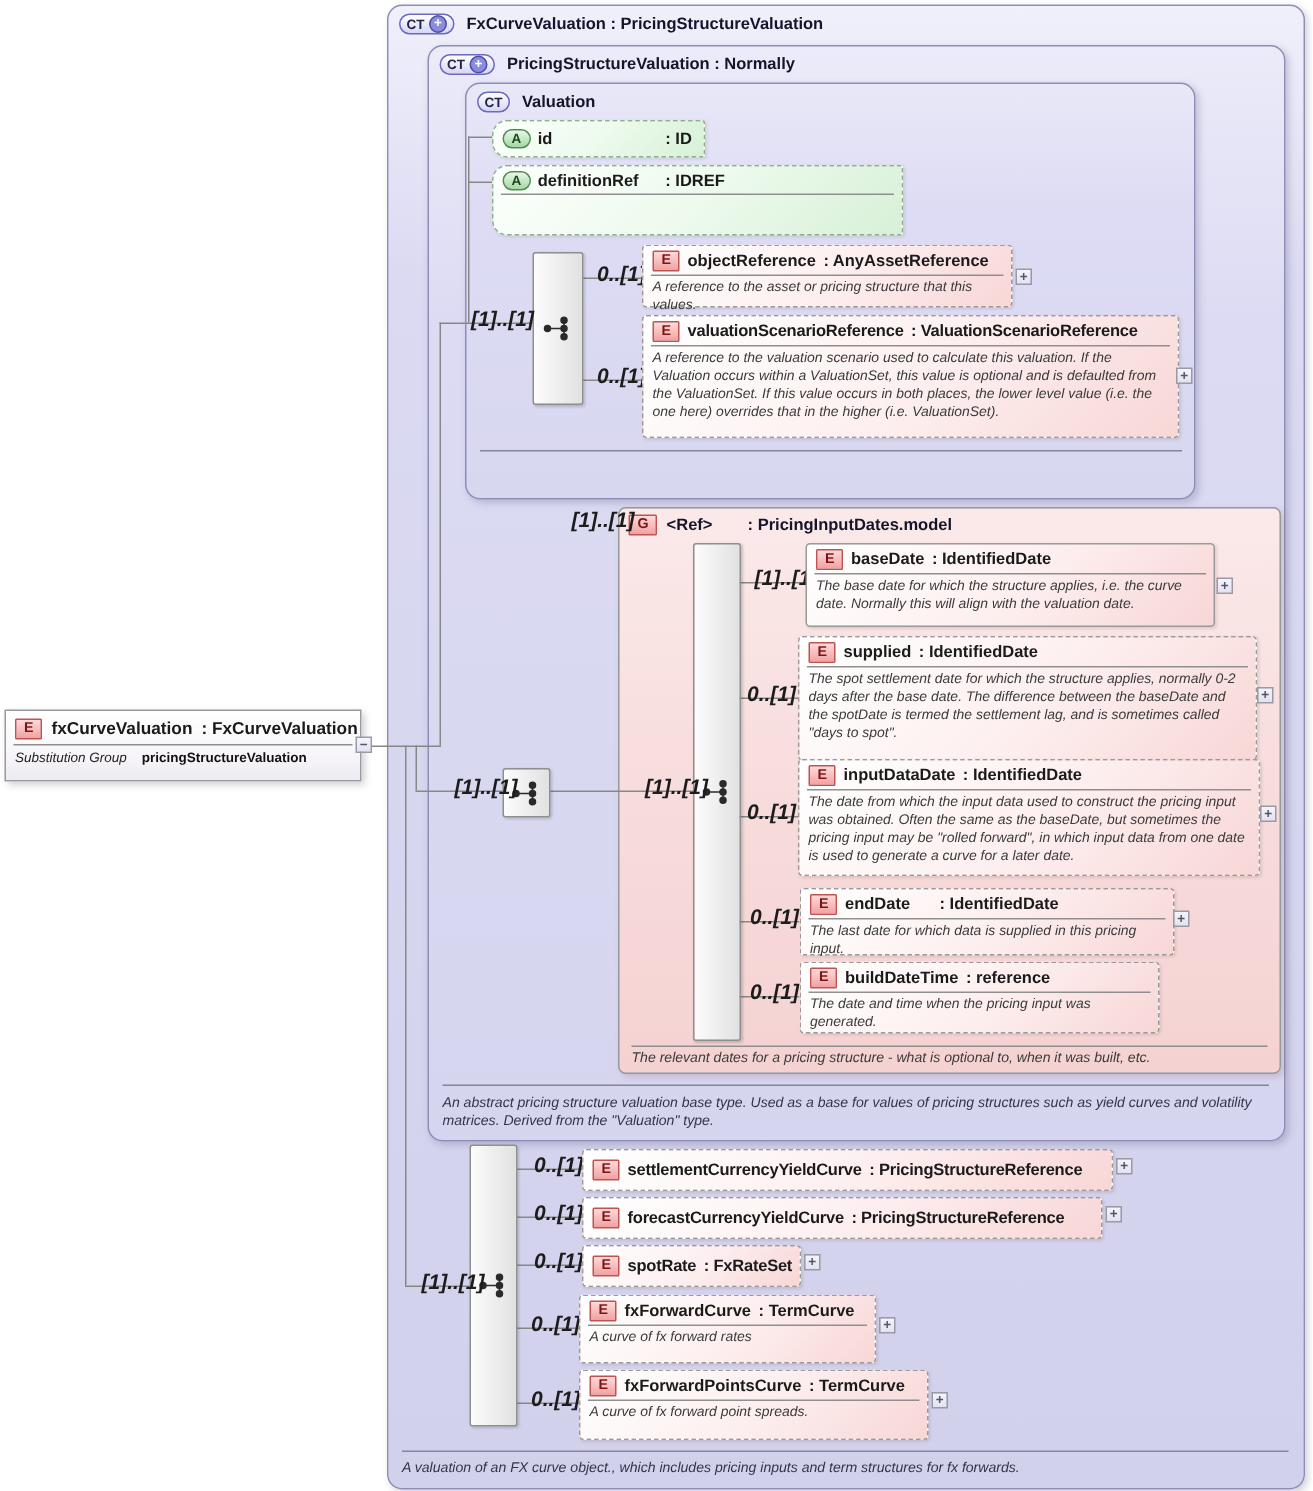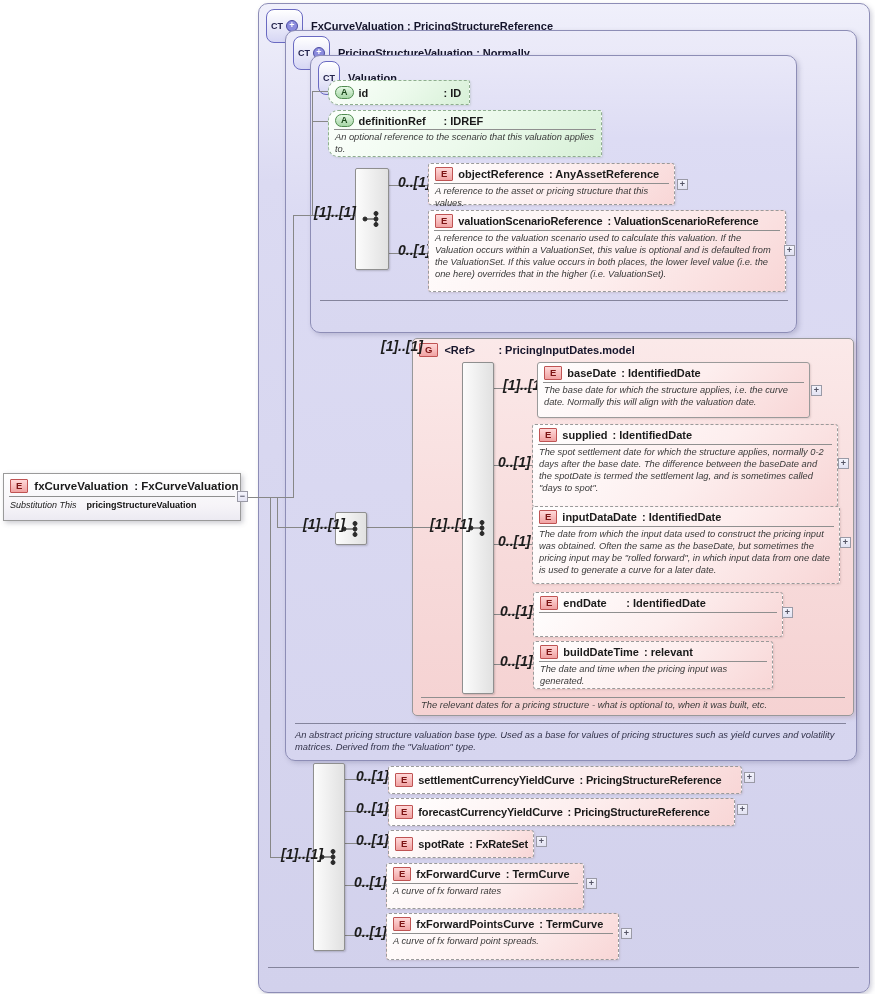--- a/index.html
+++ b/index.html
@@ -9,21 +9,21 @@
   
   .ctbox{border:1px solid #8d8db6;border-radius:10px;
          box-shadow:2px 2px 5px rgba(90,90,130,.28);}
   .ct1{background:linear-gradient(180deg,#f0f0fb 0%,#dbdaf2 18%,#d2d1ec 100%);}
   .ct2{background:linear-gradient(180deg,#ecebf9 0%,#dcdbf3 25%,#d6d5ef 100%);}
   .ct3{background:linear-gradient(180deg,#e9e8f8 0%,#dddcf4 30%,#d8d7f0 100%);}
   .cthead{position:absolute;top:5px;left:7px;display:flex;align-items:center;gap:8px;
           font-weight:bold;font-size:11px;color:#14142a;white-space:nowrap;}
   .ctbadge{display:inline-flex;align-items:flex-end;gap:3px;
            background:linear-gradient(180deg,#ffffff,#d6d6f4);
-           border:1.5px solid #6a6ac2;border-radius:8px;padding:10px 4px;
+           border:1.5px solid #6a6ac2;border-radius:8px;padding:0 4px;
            font-size:9px;font-weight:bold;color:#23234c;line-height:12px;}
   .plusdot{display:inline-block;width:10px;height:10px;border-radius:50%;
            background:#8c8cde;border:1px solid #4c4ca2;color:#ffffff;
            font-size:9px;line-height:9px;text-align:center;font-weight:bold;}
   .ctfoot{position:absolute;font-style:italic;font-size:9.4px;color:#33334a;line-height:1.3;}
   .fsep{position:absolute;height:1px;background:#84849c;}
   
   .ebox{background:linear-gradient(135deg,#ffffff 0%,#fdeeee 55%,#f8d6d6 100%);
         border:1px dashed #9a9a9a;border-radius:3px;box-shadow:1px 1px 2px rgba(120,90,90,.18);}
   .solid{border-style:solid;}
@@ -76,23 +76,24 @@
 <body>
 
 <div id="canvas">
 
   <div class="abs ctbox ct1" style="left:258px;top:3px;width:610px;height:988px;">
     <div class="cthead">
       <span class="ctbadge">
         <span>CT</span>
           <span class="plusdot">+</span>
       </span>
-      <span>FxCurveValuation : PricingStructureReference</span>
+      <span>FxCurveValuation : PricingStructureValuation</span>
     </div>
     <div class="fsep" style="left:9px;right:10px;bottom:24px;"></div>
+    <div class="ctfoot" style="left:9px;right:10px;bottom:8px;">A valuation of an FX curve object., which includes pricing inputs and term structures for fx forwards.</div>
   </div>
 
   <div class="abs ctbox ct2" style="left:285px;top:30px;width:570px;height:729px;">
     <div class="cthead">
       <span class="ctbadge">
         <span>CT</span>
           <span class="plusdot">+</span>
       </span>
       <span>PricingStructureValuation : Normally</span>
     </div>
@@ -145,21 +146,21 @@
   <div class="abs hline" style="left:343px;top:935px;width:43px;"></div>
 
   <div class="abs rootbox" style="left:3px;top:473px;width:236px;height:46px;">
     <div class="rhead">
       <span class="bdgE">E</span>
       <span>fxCurveValuation</span>
       <span>: FxCurveValuation</span>
     </div>
     <div class="esep"></div>
     <div class="rsub">
-      <span class="rsublabel">Substitution This</span>
+      <span class="rsublabel">Substitution Group</span>
       <span class="rsubvalue">pricingStructureValuation</span>
     </div>
   </div>
   <div class="abs plus" style="left:237px;top:491px;">−</div>
 
   <div class="abs seqbox" style="left:355px;top:168px;width:32px;height:100px;">
     <svg width="22" height="18" viewBox="0 0 22 18">
       <g stroke="#2a2a2a" fill="#2a2a2a">
         <circle cx="4" cy="9" r="2"></circle>
           <line x1="4" y1="9" x2="15" y2="9" stroke-width="1"></line>
@@ -232,21 +233,20 @@
       <span>: ID</span>
     </div>
   </div>
   <div class="abs abox" style="left:328px;top:110px;width:272px;height:45px;">
     <div class="ehead">
       <span class="bdgA">A</span>
       <span class="aname">definitionRef</span>
       <span>: IDREF</span>
     </div>
     <div class="esep"></div>
-    <div class="enote">An optional reference to the scenario that this valuation applies to.</div>
   </div>
 
   <div class="abs ebox" style="left:428px;top:163px;width:245px;height:40px;">
     <div class="ehead">
       <span class="bdgE">E</span>
       <span class="ename">objectReference</span>
       <span class="etype">: AnyAssetReference</span>
     </div>
     <div class="esep"></div>
     <div class="enote">A reference to the asset or pricing structure that this values.</div>
@@ -297,28 +297,29 @@
   </div>
   <div class="abs plus" style="left:840px;top:537px;">+</div>
 
   <div class="abs ebox" style="left:533px;top:592px;width:248px;height:43px;">
     <div class="ehead">
       <span class="bdgE">E</span>
       <span class="ename" style="min-width:58px;">endDate</span>
       <span class="etype">: IdentifiedDate</span>
     </div>
     <div class="esep"></div>
+    <div class="enote">The last date for which data is supplied in this pricing input.</div>
   </div>
   <div class="abs plus" style="left:782px;top:607px;">+</div>
 
   <div class="abs ebox" style="left:533px;top:641px;width:238px;height:46px;">
     <div class="ehead">
       <span class="bdgE">E</span>
       <span class="ename">buildDateTime</span>
-      <span class="etype">: relevant</span>
+      <span class="etype">: reference</span>
     </div>
     <div class="esep"></div>
     <div class="enote">The date and time when the pricing input was generated.</div>
   </div>
 
   <div class="abs ebox tight" style="left:388px;top:766px;width:352px;height:26px;">
     <div class="ehead single">
       <span class="bdgE">E</span>
       <span class="ename">settlementCurrencyYieldCurve</span>
       <span class="etype">: PricingStructureReference</span>

